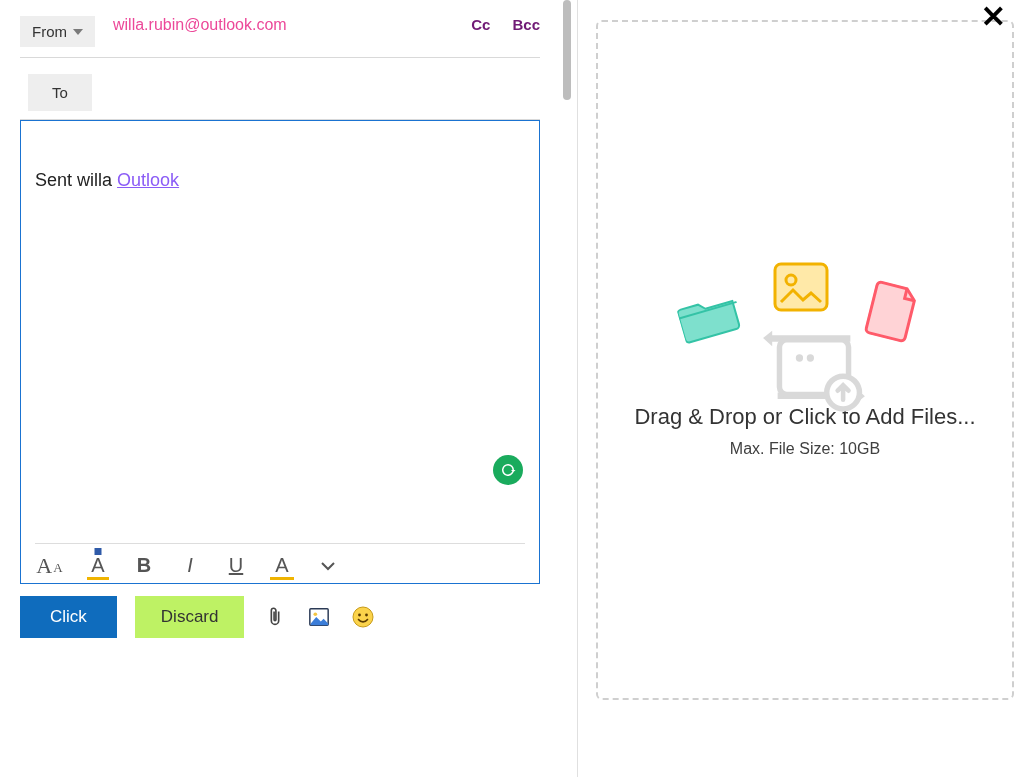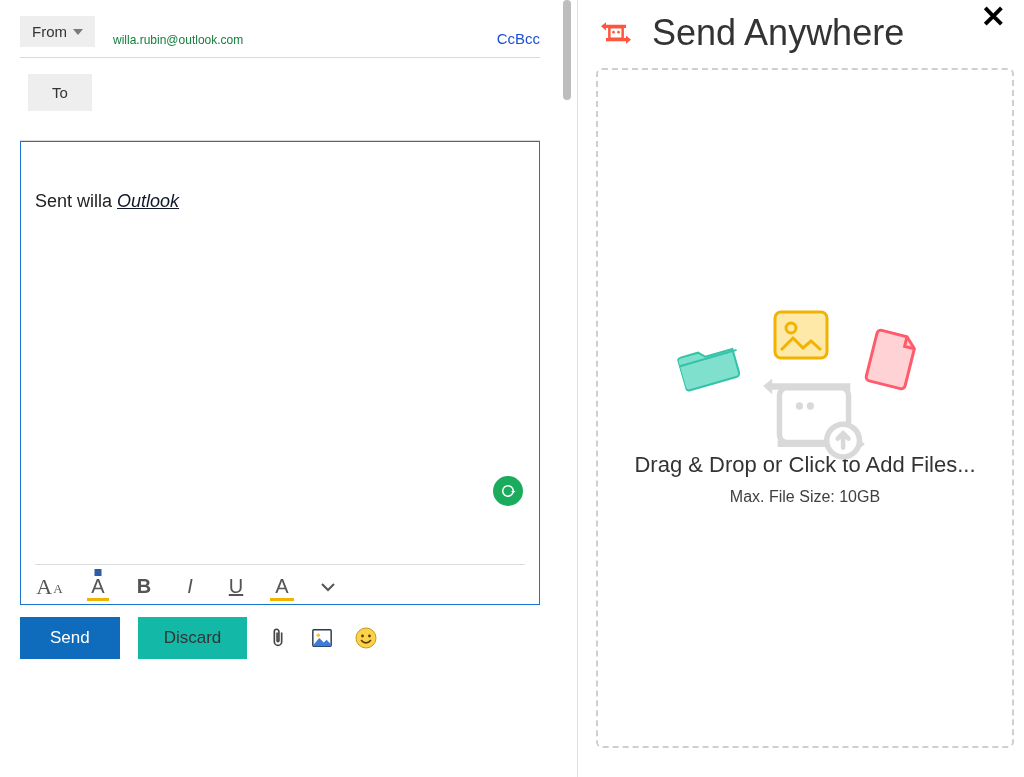--- a/index.html
+++ b/index.html
@@ -12,21 +12,21 @@
     display: flex;
     position: relative;
   }
   
   .compose {
     width: 560px;
     height: 100%;
     padding: 0 20px;
     position: relative;
   }
-  .row { display: flex; align-items: flex-end; }
+  .row { display: flex; align-items: flex-start; }
   .from-row {
     margin-top: 8px;
     padding: 8px 0 10px 0;
     border-bottom: 1px solid #d9d9d9;
     gap: 18px;
     position: relative;
   }
   .from-btn {
     background: #eee;
     border: none;
@@ -38,28 +38,28 @@
     align-items: center;
     gap: 6px;
   }
   .from-btn .caret {
     width: 0; height: 0;
     border-left: 5px solid transparent;
     border-right: 5px solid transparent;
     border-top: 6px solid #7a7a7a;
   }
   .from-email {
-    font-size: 12px;
-    color: #15803d;
+    font-size: 16px;
+    color: #ec4899;
     flex: 1;
   }
-  .cc-bcc { display:flex; gap:0; font-size:15px; color:#1d4ed8; }
+  .cc-bcc { display:flex; gap:22px; font-size:15px; color:#701a75;font-weight:bold; }
   .cc-bcc span { cursor:pointer; }
   .to-row {
-    padding: 16px 0 29px 0;
+    padding: 16px 0 8px 0;
     border-bottom: 1px solid #d9d9d9;
   }
   .to-btn {
     background: #eee;
     border:none;
     padding:10px 24px;
     font-size:15px;
     color:#333;
     cursor:pointer;
     margin-left:8px;
@@ -84,21 +84,21 @@
     line-height:1.55;
     position:relative;
   }
   .caret-line {
     display:inline-block;
     width:1px; height:20px;
     background:#222;
     vertical-align:middle;
     margin-left:4px;
   }
-  .sig-link { color:#0f172a; text-decoration:underline;font-style:italic; }
+  .sig-link { color:#8b5cf6; text-decoration:underline; }
   .grammarly {
     position:absolute;
     right:16px; bottom:58px;
     width:30px; height:30px;
     border-radius:50%;
     background:#1aab5d;
     display:flex; align-items:center; justify-content:center;
   }
   .editor-toolbar {
     border-top:1px solid #ddd;
@@ -128,21 +128,21 @@
   }
   .btn-send {
     background:#0f6cbd;
     color:#fff;
     border:none;
     padding:11px 30px;
     font-size:17px;
     cursor:pointer;
   }
   .btn-discard {
-    background:#14b8a6;
+    background:#bef264;
     color:#333;
     border:none;
     padding:11px 26px;
     font-size:17px;
     cursor:pointer;
   }
   .action-icon { width:26px; height:26px; display:flex; align-items:center; justify-content:center; cursor:pointer; }
 
   .font-size-icon { position:relative; width:28px; line-height:1; }
   .font-size-icon .big { font-size:22px; }
@@ -269,21 +269,21 @@
       <span class="tbtn highlight">A<span class="ul1"></span></span>
       <span class="tbtn">
         <svg width="16" height="16" viewBox="0 0 16 16">
             <path d="M2 5l6 6 6-6" fill="none" stroke="#555" stroke-width="2"></path>
           </svg>
       </span>
     </div>
   </div>
 
   <div class="action-row">
-    <button class="btn-send">Send</button>
+    <button class="btn-send">Click</button>
     <button class="btn-discard">Discard</button>
 
     <span class="action-icon">
       <svg width="22" height="24" viewBox="0 0 24 24" fill="none" stroke="#444" stroke-width="1.8">
         <path d="M16 6v10a4 4 0 0 1-8 0V5a2.5 2.5 0 0 1 5 0v10a1 1 0 0 1-2 0V6"></path>
       </svg>
     </span>
     <span class="action-icon">
       <svg width="24" height="22" viewBox="0 0 24 24">
         <rect x="2" y="3" width="20" height="18" rx="1" fill="none" stroke="#2b3a55" stroke-width="1.6"></rect>
@@ -303,32 +303,20 @@
 </div>
 
 <div class="divider-zone">
   <div class="scroll-thumb"></div>
   <div class="thin-line"></div>
 </div>
 
 <div class="sa-pane">
   <div class="sa-close">✕</div>
 
-  <div class="sa-header">
-    <span class="sa-logo">
-      <svg width="40" height="40" viewBox="0 0 48 48">
-        <path d="M8 14h4v-4l8 7-8 7v-4H8zM40 34h-4v4l-8-7 8-7v4h4z" fill="none"></path>
-        <path d="M6 16l6-5v3h24v4H12v3zM42 32l-6 5v-3H12v-4h24v-3z" fill="#ff553e"></path>
-        <rect x="16" y="17" width="16" height="14" rx="2" fill="none" stroke="#ff553e" stroke-width="3"></rect>
-        <circle cx="21" cy="23" r="1.6" fill="#ff553e"></circle>
-        <circle cx="27" cy="23" r="1.6" fill="#ff553e"></circle>
-      </svg>
-    </span>
-    <div class="sa-title">Send Anywhere</div>
-  </div>
 
   <div class="drop-zone">
     <div class="file-illus">
 
       <svg class="folder-icon" width="60" height="48" viewBox="0 0 60 48">
         <path d="M4 12h18l6 6h28v24a4 4 0 0 1-4 4H4a4 4 0 0 1-4-4V16a4 4 0 0 1 4-4z" fill="#7ee0cd" stroke="#34c3a6" stroke-width="2"></path>
         <path d="M0 20h60" stroke="#34c3a6" stroke-width="2"></path>
       </svg>
 
       <svg class="image-icon" width="56" height="50" viewBox="0 0 56 50">

